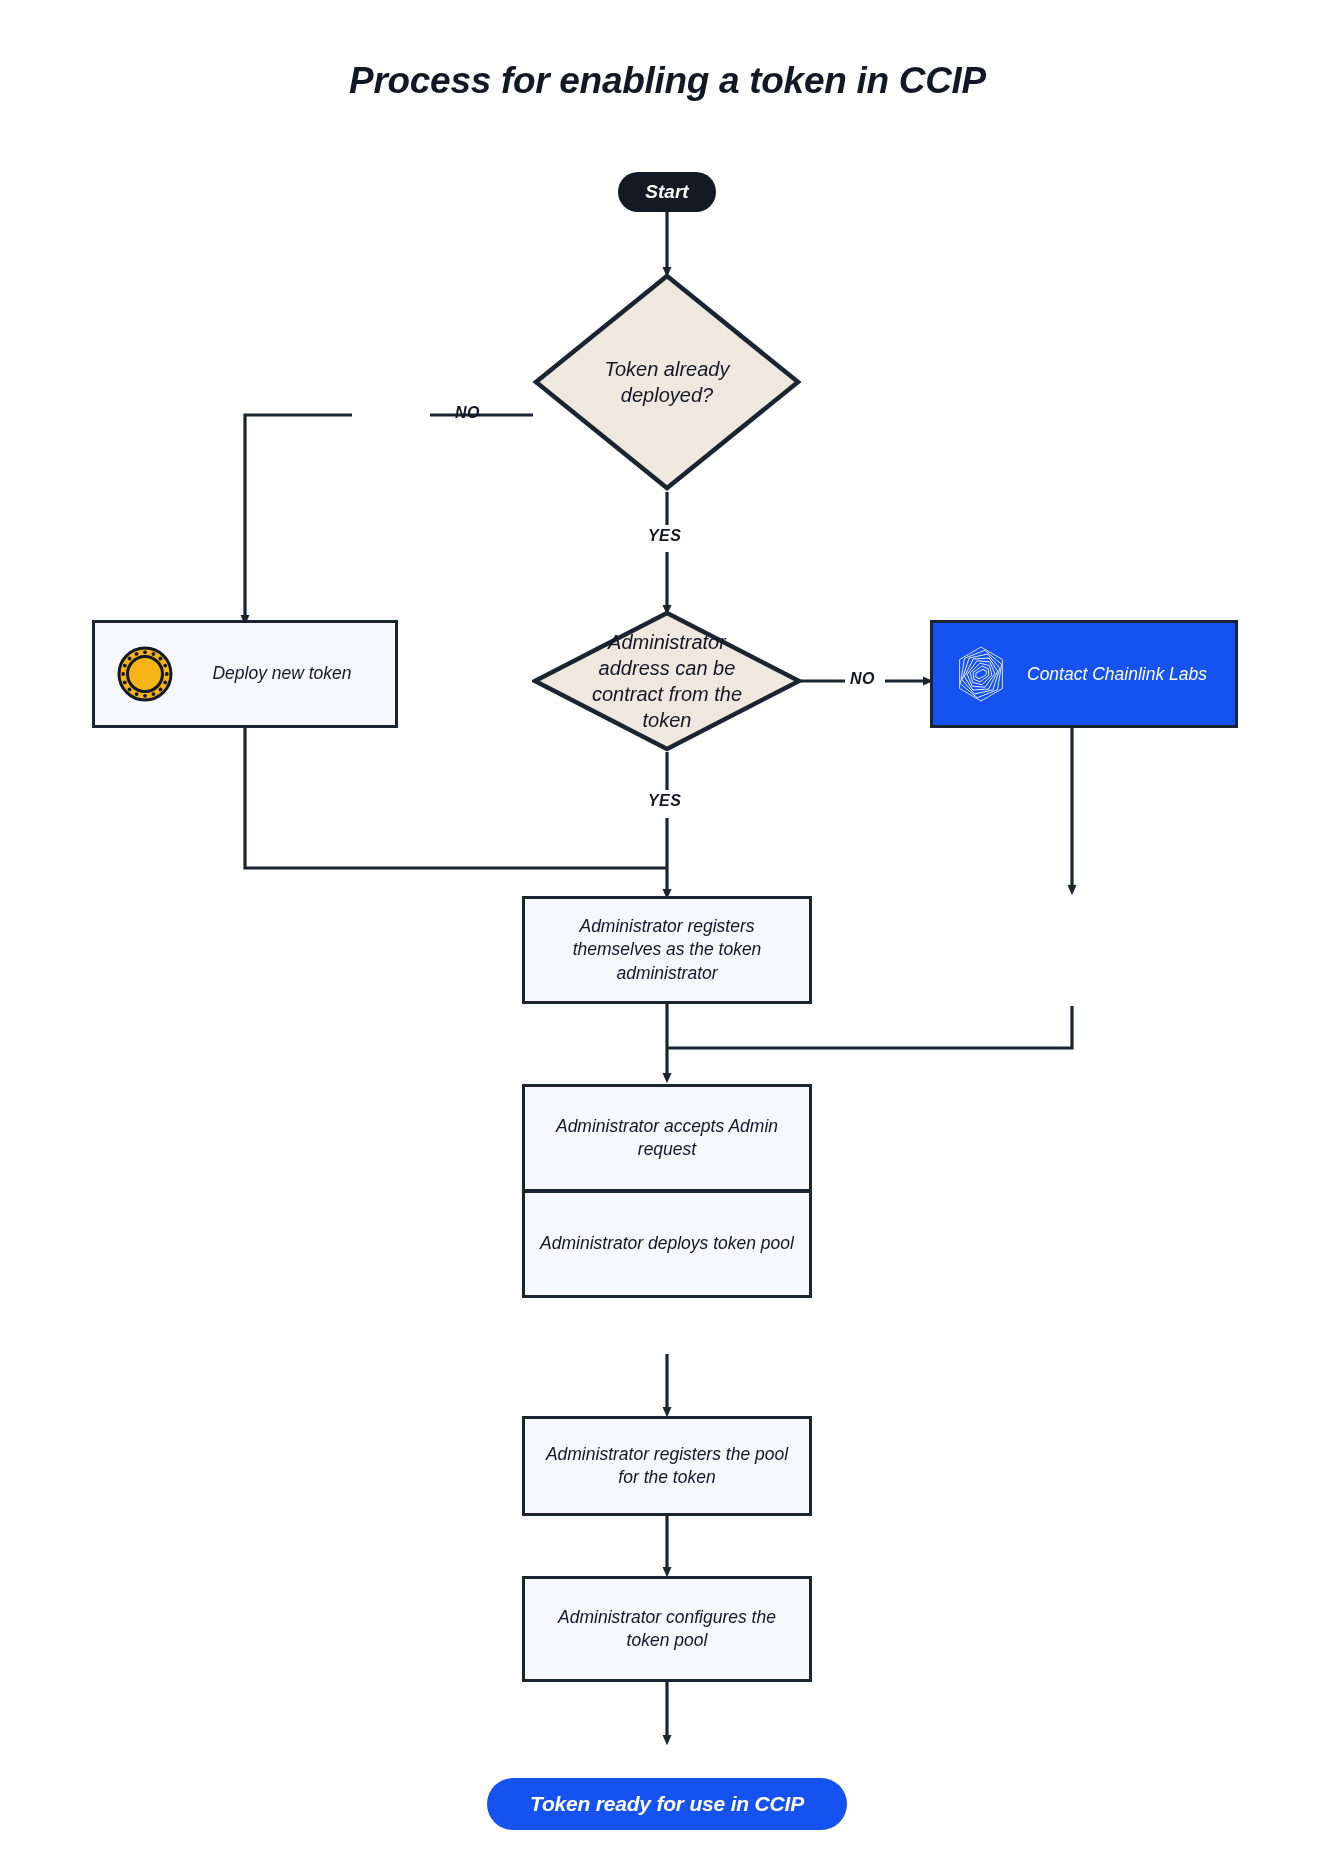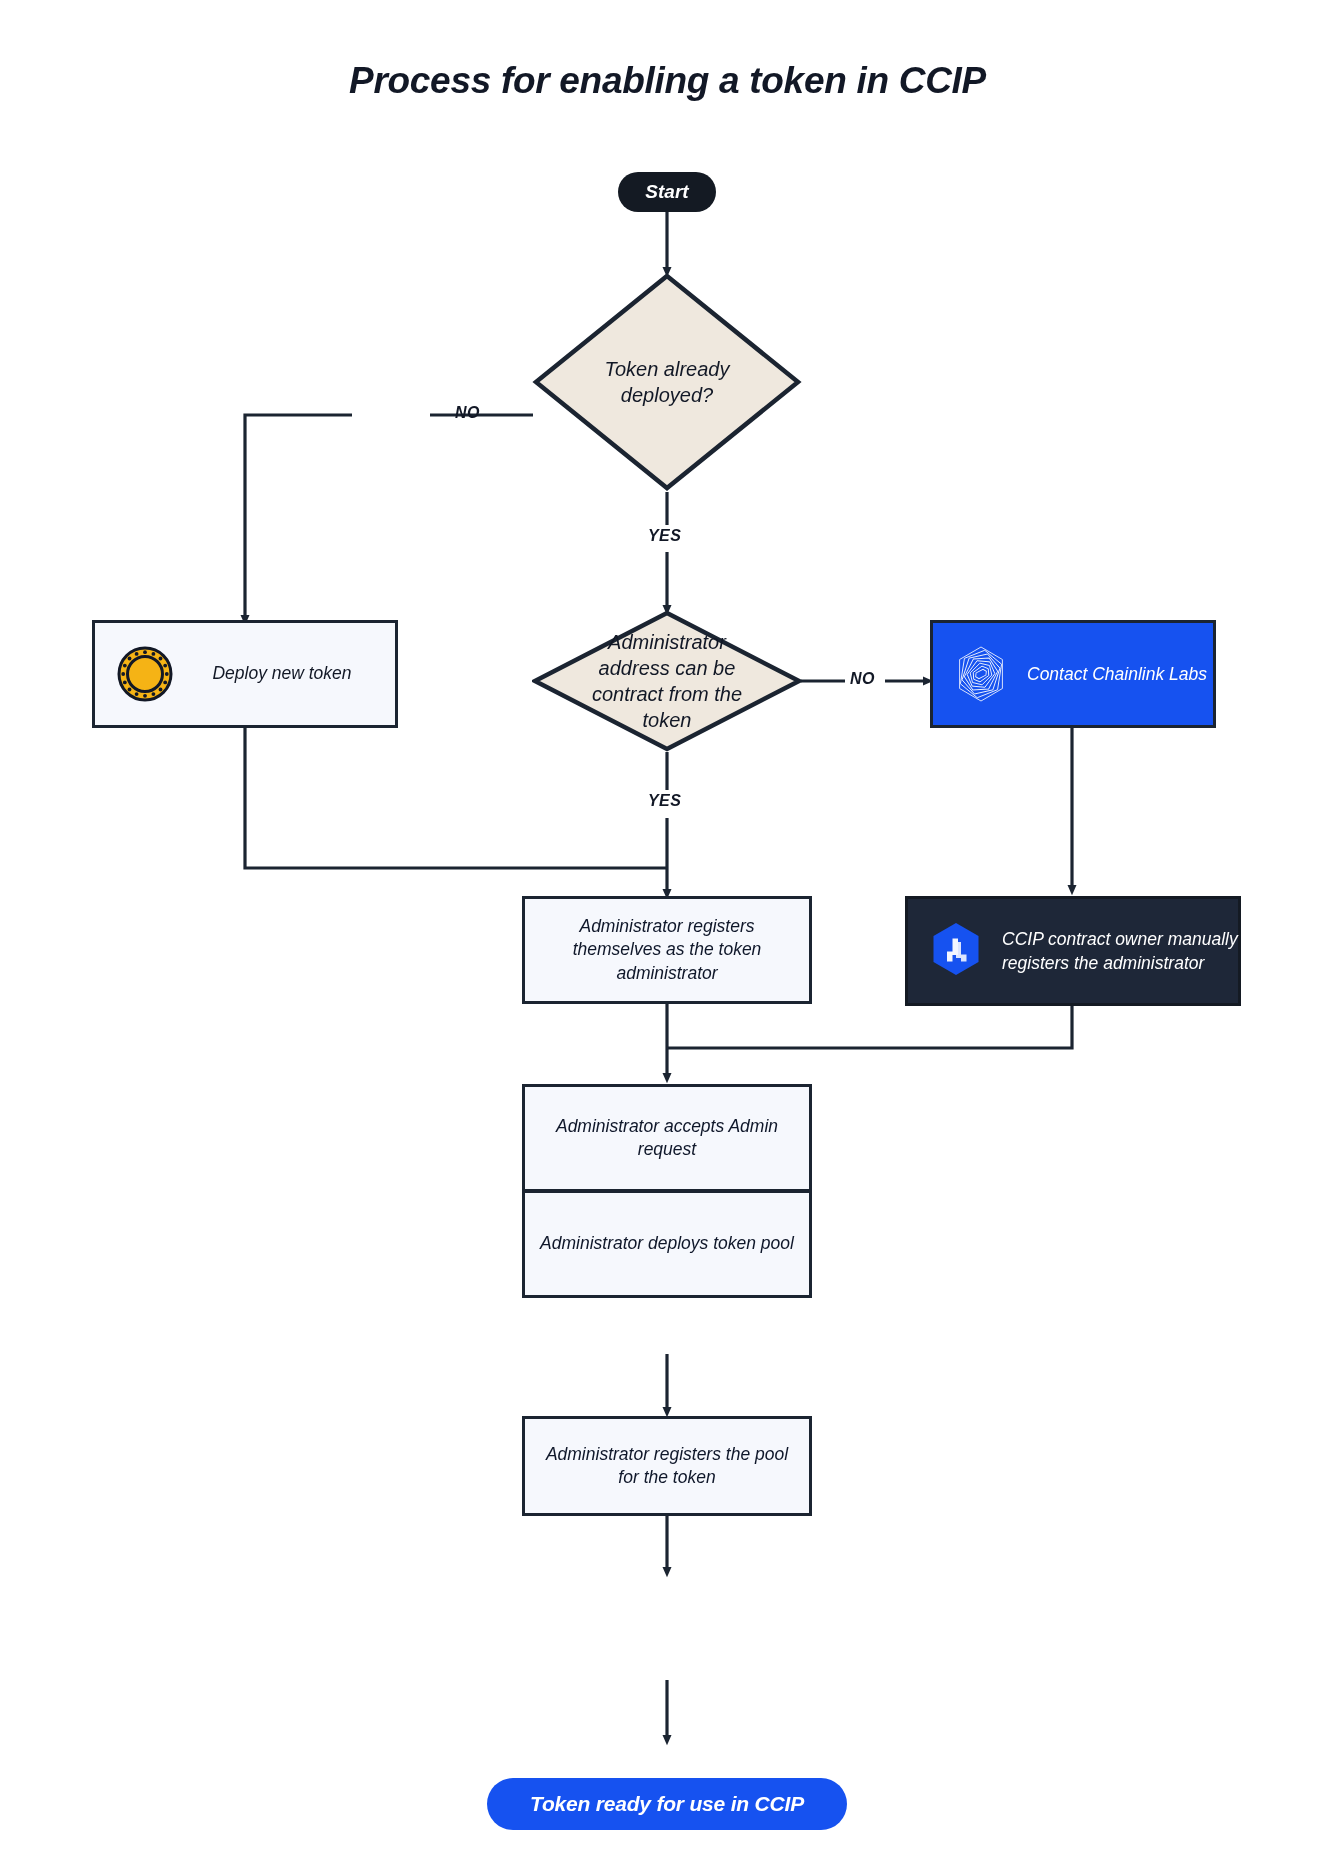--- a/index.html
+++ b/index.html
@@ -246,21 +246,21 @@
     <span class="label">Deploy new token</span>
   </div>
 
   <div class="diamond-wrap" style="left:532px; top:610px; width:270px; height:142px;">
     <svg class="shape" width="270" height="142" viewBox="0 0 270 142">
       <polygon points="135,3 267,71 135,139 3,71" fill="#efe8de" stroke="#1b2431" stroke-width="4.5" stroke-linejoin="miter"></polygon>
     </svg>
     <div class="label" style="padding:0 52px;">Administrator address can be contract from the token</div>
   </div>
 
-  <div class="node box-blue" style="left:930px; top:620px; width:286px; height:108px;">
+  <div class="node box-blue" style="left:930px; top:620px; width:308px; height:108px;">
     <span class="icon-slot">
       <svg width="62" height="62" viewBox="0 0 62 62">
         <g fill="none" stroke="#ffffff" stroke-width="0.9" opacity="0.92">
           <polygon points="31,4 52.4,16.5 52.4,45.5 31,58 9.6,45.5 9.6,16.5"></polygon>
           <polygon points="31,7 49.8,18.1 49.8,43.9 31,55 12.2,43.9 12.2,18.1" transform="rotate(9 31 31)"></polygon>
           <polygon points="31,10 47.2,19.6 47.2,42.4 31,52 14.8,42.4 14.8,19.6" transform="rotate(18 31 31)"></polygon>
           <polygon points="31,13 44.6,21.1 44.6,40.9 31,49 17.4,40.9 17.4,21.1" transform="rotate(27 31 31)"></polygon>
           <polygon points="31,16 42,22.6 42,39.4 31,46 20,39.4 20,22.6" transform="rotate(36 31 31)"></polygon>
           <polygon points="31,19 39.4,24.1 39.4,37.9 31,43 22.6,37.9 22.6,24.1" transform="rotate(45 31 31)"></polygon>
           <polygon points="31,22 36.8,25.6 36.8,36.4 31,40 25.2,36.4 25.2,25.6" transform="rotate(54 31 31)"></polygon>
@@ -268,43 +268,36 @@
         </g>
       </svg>
     </span>
     <span class="label">Contact Chainlink Labs</span>
   </div>
 
   <div class="node box-plain" style="left:522px; top:896px; width:290px; height:108px;">
     <span class="label">Administrator registers themselves as the token administrator</span>
   </div>
 
-  <div class="node box-dark" style="left:905px; top:896px; width:336px; height:110px;">
-    <span class="icon-slot">
-      <svg width="62" height="62" viewBox="0 0 62 62">
-        <polygon points="31,3 53.5,16 53.5,42 31,55 8.5,42 8.5,16" fill="#1652f0"></polygon>
-        <path d="M27.5,18.5 L27.5,31.5 L22,31.5 L22,41.5 L27.5,41.5 L27.5,35 L33,35 L33,18.5 Z" fill="#ffffff" opacity="0.95"></path>
-        <path d="M36,22 L36,34.5 L41.5,34.5 L41.5,41.5 L36,41.5 L36,38 L31,38 L31,22 Z" fill="#f2f5ff" opacity="0.9"></path>
-      </svg>
-    </span>
-    <span class="label">CCIP contract owner manually registers the administrator</span>
-  </div>
 
   <div class="node box-plain" style="left:522px; top:1084px; width:290px; height:108px;">
     <span class="label">Administrator accepts Admin request</span>
   </div>
 
   <div class="node box-plain" style="left:522px; top:1190px; width:290px; height:108px;">
     <span class="label">Administrator deploys token pool</span>
   </div>
 
   <div class="node box-plain" style="left:522px; top:1416px; width:290px; height:100px;">
     <span class="label">Administrator registers the pool for the token</span>
   </div>
 
+  <div class="node box-plain" style="left:522px; top:1576px; width:290px; height:106px;">
+    <span class="label">Administrator configures the token pool</span>
+  </div>
 
   <div class="node pill-end" style="left:487px; top:1778px; width:360px; height:52px;">
     <span class="label">Token ready for use in CCIP</span>
   </div>
 
   <div class="edge-label" style="left:455px; top:404px;">NO</div>
   <div class="edge-label" style="left:648px; top:527px;">YES</div>
   <div class="edge-label" style="left:850px; top:670px;">NO</div>
   <div class="edge-label" style="left:648px; top:792px;">YES</div>
 

